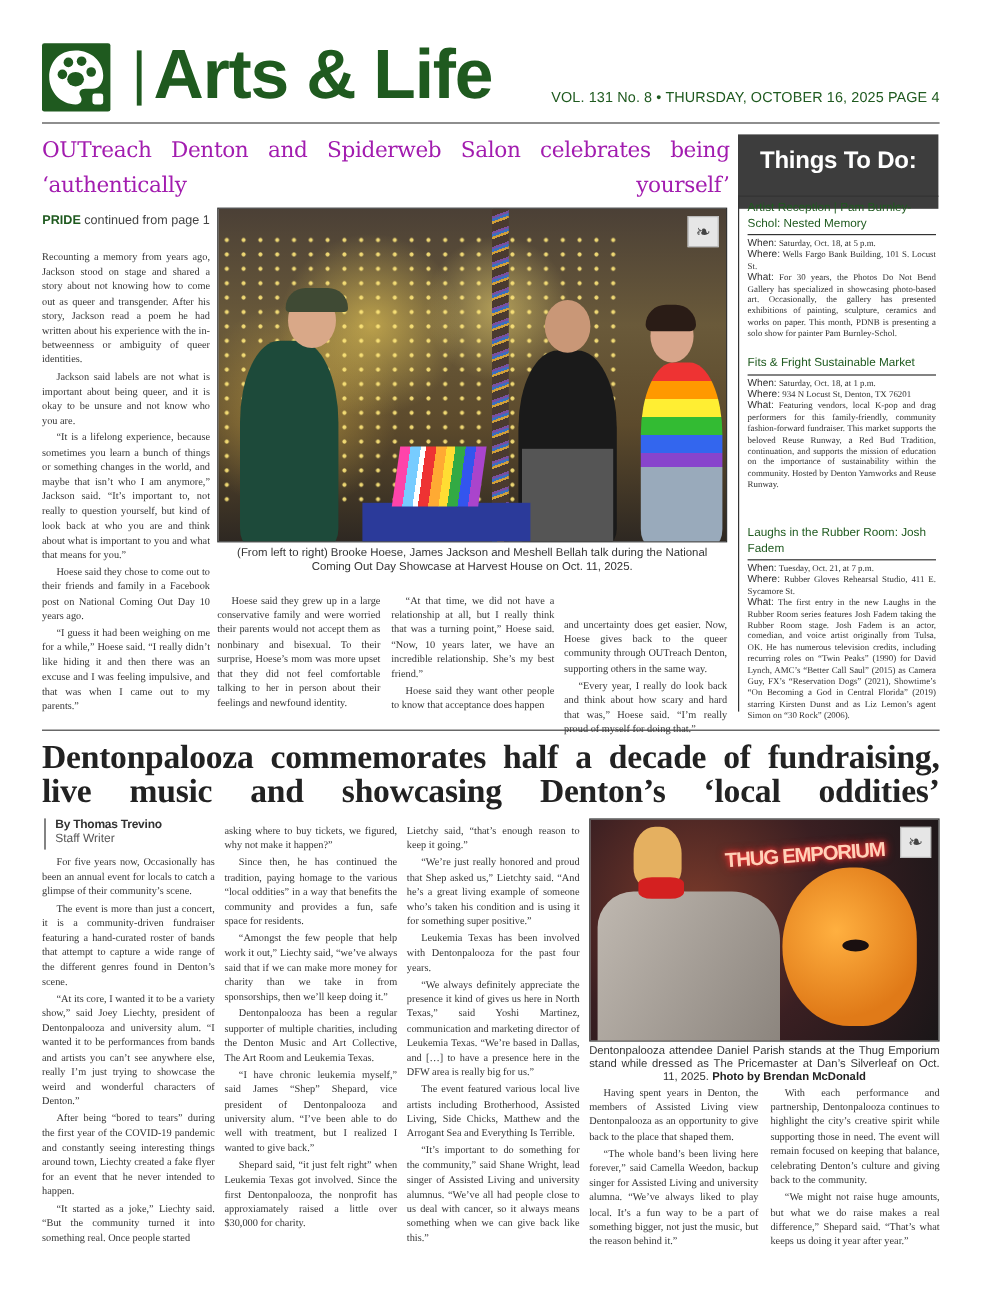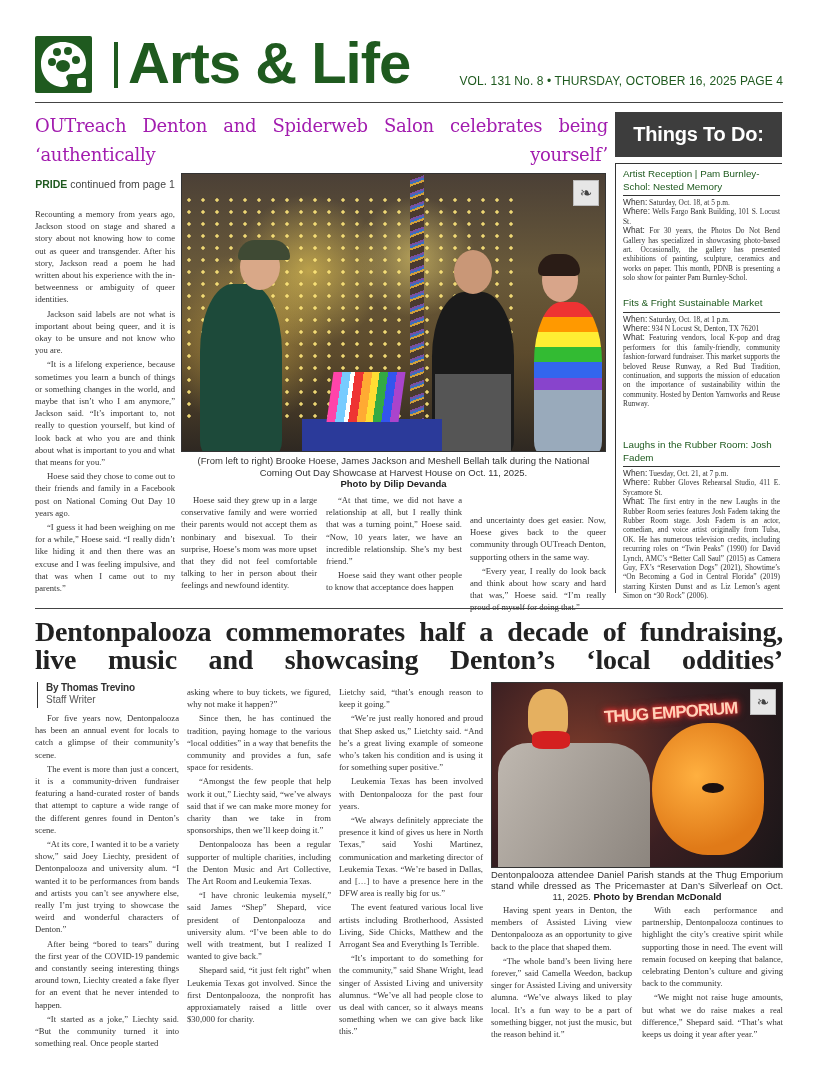--- a/index.html
+++ b/index.html
@@ -47,21 +47,21 @@
   .table { position: absolute; left: 120px; top: 245px; width: 140px; height: 34px; background: #2b3a9a; }
   .flags { position: absolute; left: 148px; top: 198px; width: 72px; height: 50px;
     background: linear-gradient(90deg, #f4a 0 12%, #7cf 12% 24%, #fff 24% 30%, #e33 30% 42%, #fa3 42% 54%, #fd3 54% 64%, #3a4 64% 76%, #35e 76% 88%, #a4c 88% 100%); transform: skewX(-8deg); }
   .watermark { position: absolute; width: 26px; height: 26px; background: #e6e6e6; border: 1px solid #bbb; display: flex; align-items: center; justify-content: center; font-size: 15px; color: #444; }
   .photo1 .watermark { right: 6px; top: 6px; }
 
   .caption1 { position: absolute; left: 181px; top: 455px; width: 425px; text-align: center; font-family: "Liberation Sans", sans-serif; font-size: 9.5px; line-height: 11.5px; color: #333; }
   .caption1 b { display: block; font-size: 9.5px; color: #222; }
 
   
-  .todo-header { position: absolute; left: 615px; top: 112px; width: 167px; height: 45px; background: #3d3d3d; color: #fff; font-family: "Liberation Sans", sans-serif; font-weight: bold; font-size: 20px; line-height: 45px; text-align: center; letter-spacing: -0.2px; }
+  .todo-header { position: absolute; left: 615px; top: 112px; width: 167px; height: 62px; background: #3d3d3d; color: #fff; font-family: "Liberation Sans", sans-serif; font-weight: bold; font-size: 20px; line-height: 45px; text-align: center; letter-spacing: -0.2px; }
   .todo-box { position: absolute; left: 615px; top: 163px; width: 167px; height: 430px; border-left: 1px solid #333; border-top: 1px solid #333; }
   .event { position: absolute; left: 7px; width: 157px; }
   .event-title { font-family: "Liberation Sans", sans-serif; font-size: 9.8px; line-height: 12.5px; color: #1f5a1f; padding-bottom: 2px; border-bottom: 1.5px solid #333; margin-bottom: 2px; }
   .event-line { font-size: 7.4px; line-height: 9.4px; color: #333; text-align: justify; }
   .event-line .k { font-family: "Liberation Sans", sans-serif; font-size: 8.4px; color: #333; }
 
   .rule-mid { position: absolute; left: 35px; top: 608px; width: 748px; height: 1px; background: #444; }
 
   
   .headline2 { position: absolute; left: 35px; top: 618px; width: 748px; font-family: "Liberation Serif", serif; font-size: 28px; line-height: 28px; color: #222; text-align: justify; text-align-last: justify; letter-spacing: -0.2px; }
@@ -128,21 +128,20 @@
   <div class="person p3"></div>
   <div class="p3h"></div>
   <div class="p3hair"></div>
   <div class="table"></div>
   <div class="flags"></div>
   <div class="watermark">❧</div>
 </div>
 
 <div class="caption1">
   <span>(From left to right) Brooke Hoese, James Jackson and Meshell Bellah talk during the National Coming Out Day Showcase at Harvest House on Oct. 11, 2025.</span>
-  <b>Photo by Dilip Devanda</b>
 </div>
 
 <div class="col" style="left:181px; top:494px; width:136px;">
   <p>Hoese said they grew up in a large conservative family and were worried their parents would not accept them as nonbinary and bisexual. To their surprise, Hoese’s mom was more upset that they did not feel comfortable talking to her in person about their feelings and newfound identity.</p>
 </div>
 <div class="col" style="left:326px; top:494px; width:136px;">
   <p>“At that time, we did not have a relationship at all, but I really think that was a turning point,” Hoese said. “Now, 10 years later, we have an incredible relationship. She’s my best friend.”</p>
   <p>Hoese said they want other people to know that acceptance does happen</p>
 </div>
 <div class="col" style="left:470px; top:494px; width:136px;margin-top:20px;">
@@ -175,21 +174,21 @@
 <div class="rule-mid"></div>
 
 <h1 class="headline2">Dentonpalooza commemorates half a decade of fundraising, live music and showcasing Denton’s ‘local oddities’</h1>
 
 <div class="byline">
   <div class="name">By Thomas Trevino</div>
   <div class="role">Staff Writer</div>
 </div>
 
 <div class="col" style="left:35px; top:712px; width:144px;">
-  <p>For five years now, Dentonpalooza has been an annual event for locals to catch a glimpse of their community’s scene.</p>
+  <p>For five years now, Occasionally has been an annual event for locals to catch a glimpse of their community’s scene.</p>
   <p>The event is more than just a concert, it is a community-driven fundraiser featuring a hand-curated roster of bands that attempt to capture a wide range of the different genres found in Denton’s scene.</p>
   <p>“At its core, I wanted it to be a variety show,” said Joey Liechty, president of Dentonpalooza and university alum. “I wanted it to be performances from bands and artists you can’t see anywhere else, really I’m just trying to showcase the weird and wonderful characters of Denton.”</p>
   <p>After being “bored to tears” during the first year of the COVID-19 pandemic and constantly seeing interesting things around town, Liechty created a fake flyer for an event that he never intended to happen.</p>
   <p>“It started as a joke,” Liechty said. “But the community turned it into something real. Once people started</p>
 </div>
 <div class="col" style="left:187px; top:686px; width:144px;">
   <p class="noindent">asking where to buy tickets, we figured, why not make it happen?”</p>
   <p>Since then, he has continued the tradition, paying homage to the various “local oddities” in a way that benefits the community and provides a fun, safe space for residents.</p>
   <p>“Amongst the few people that help work it out,” Liechty said, “we’ve always said that if we can make more money for charity than we take in from sponsorships, then we’ll keep doing it.”</p>
   <p>Dentonpalooza has been a regular supporter of multiple charities, including the Denton Music and Art Collective, The Art Room and Leukemia Texas.</p>

